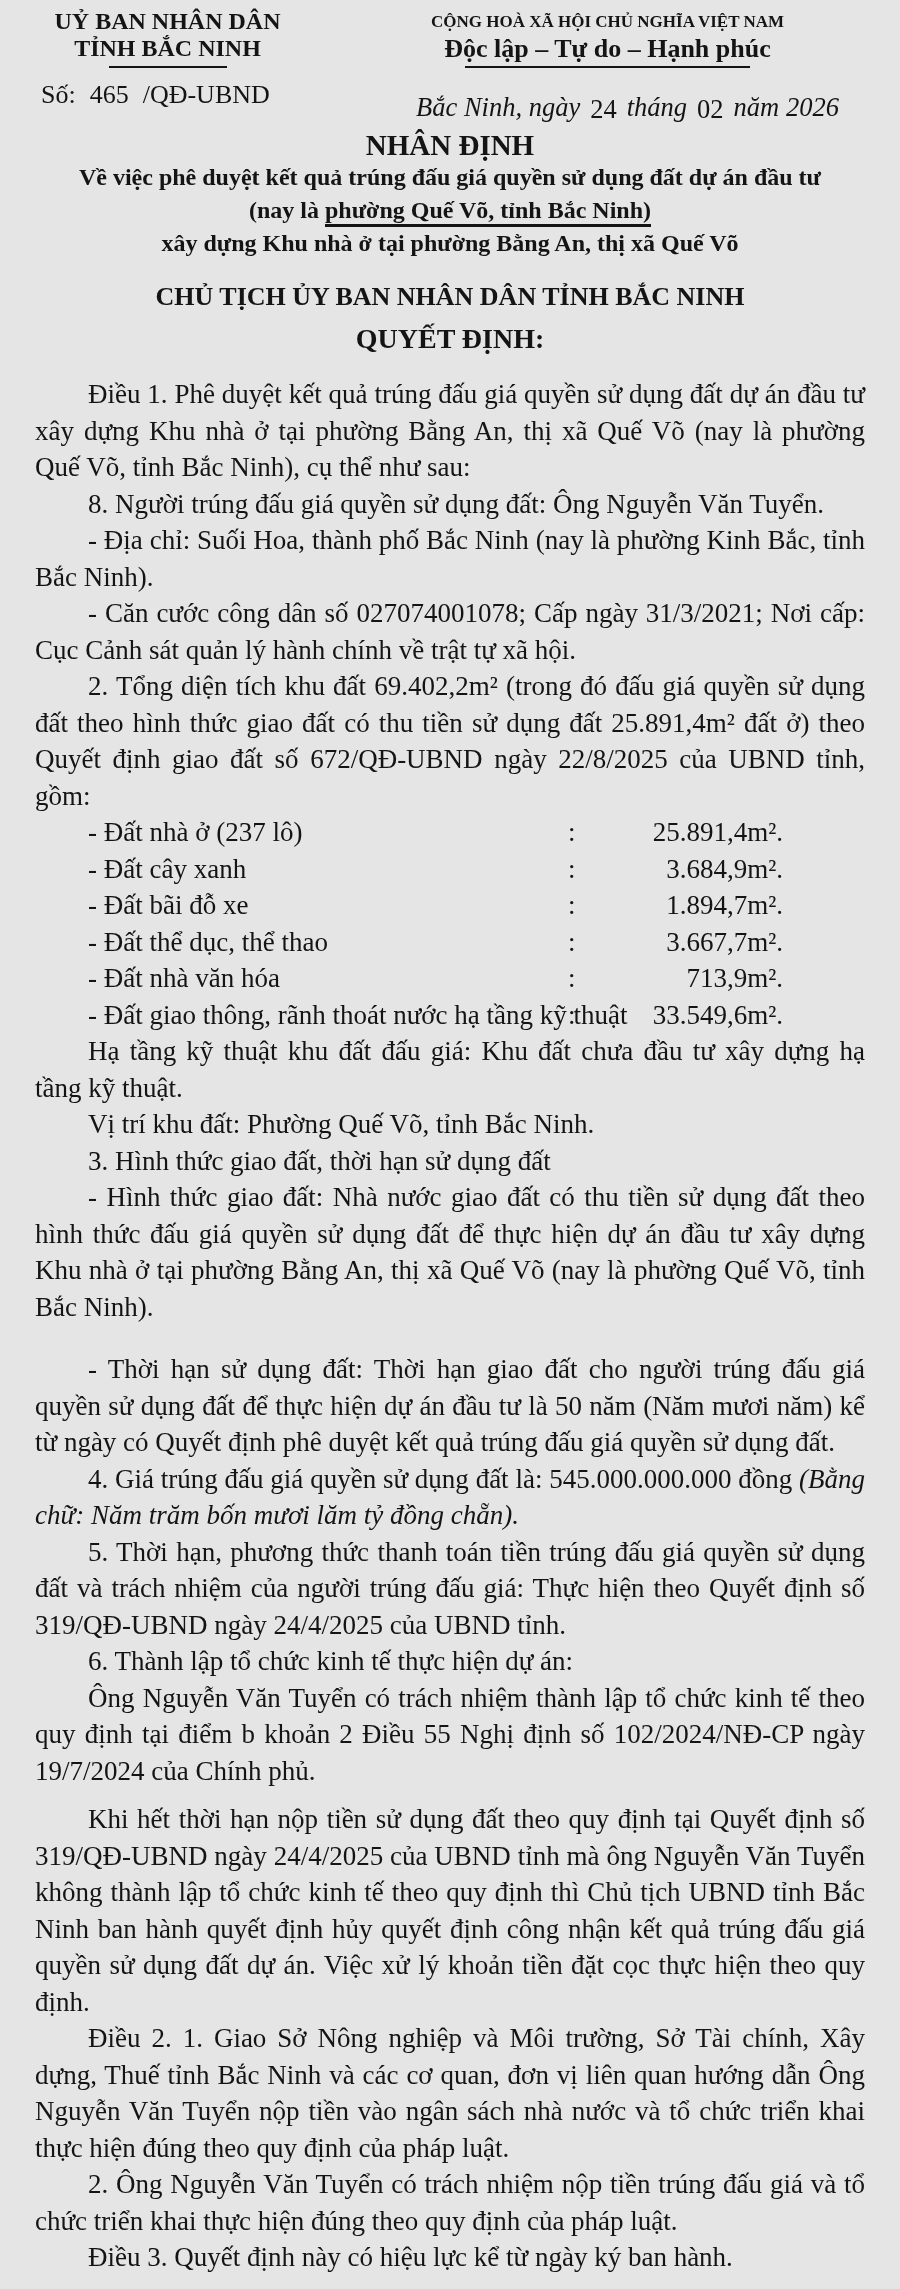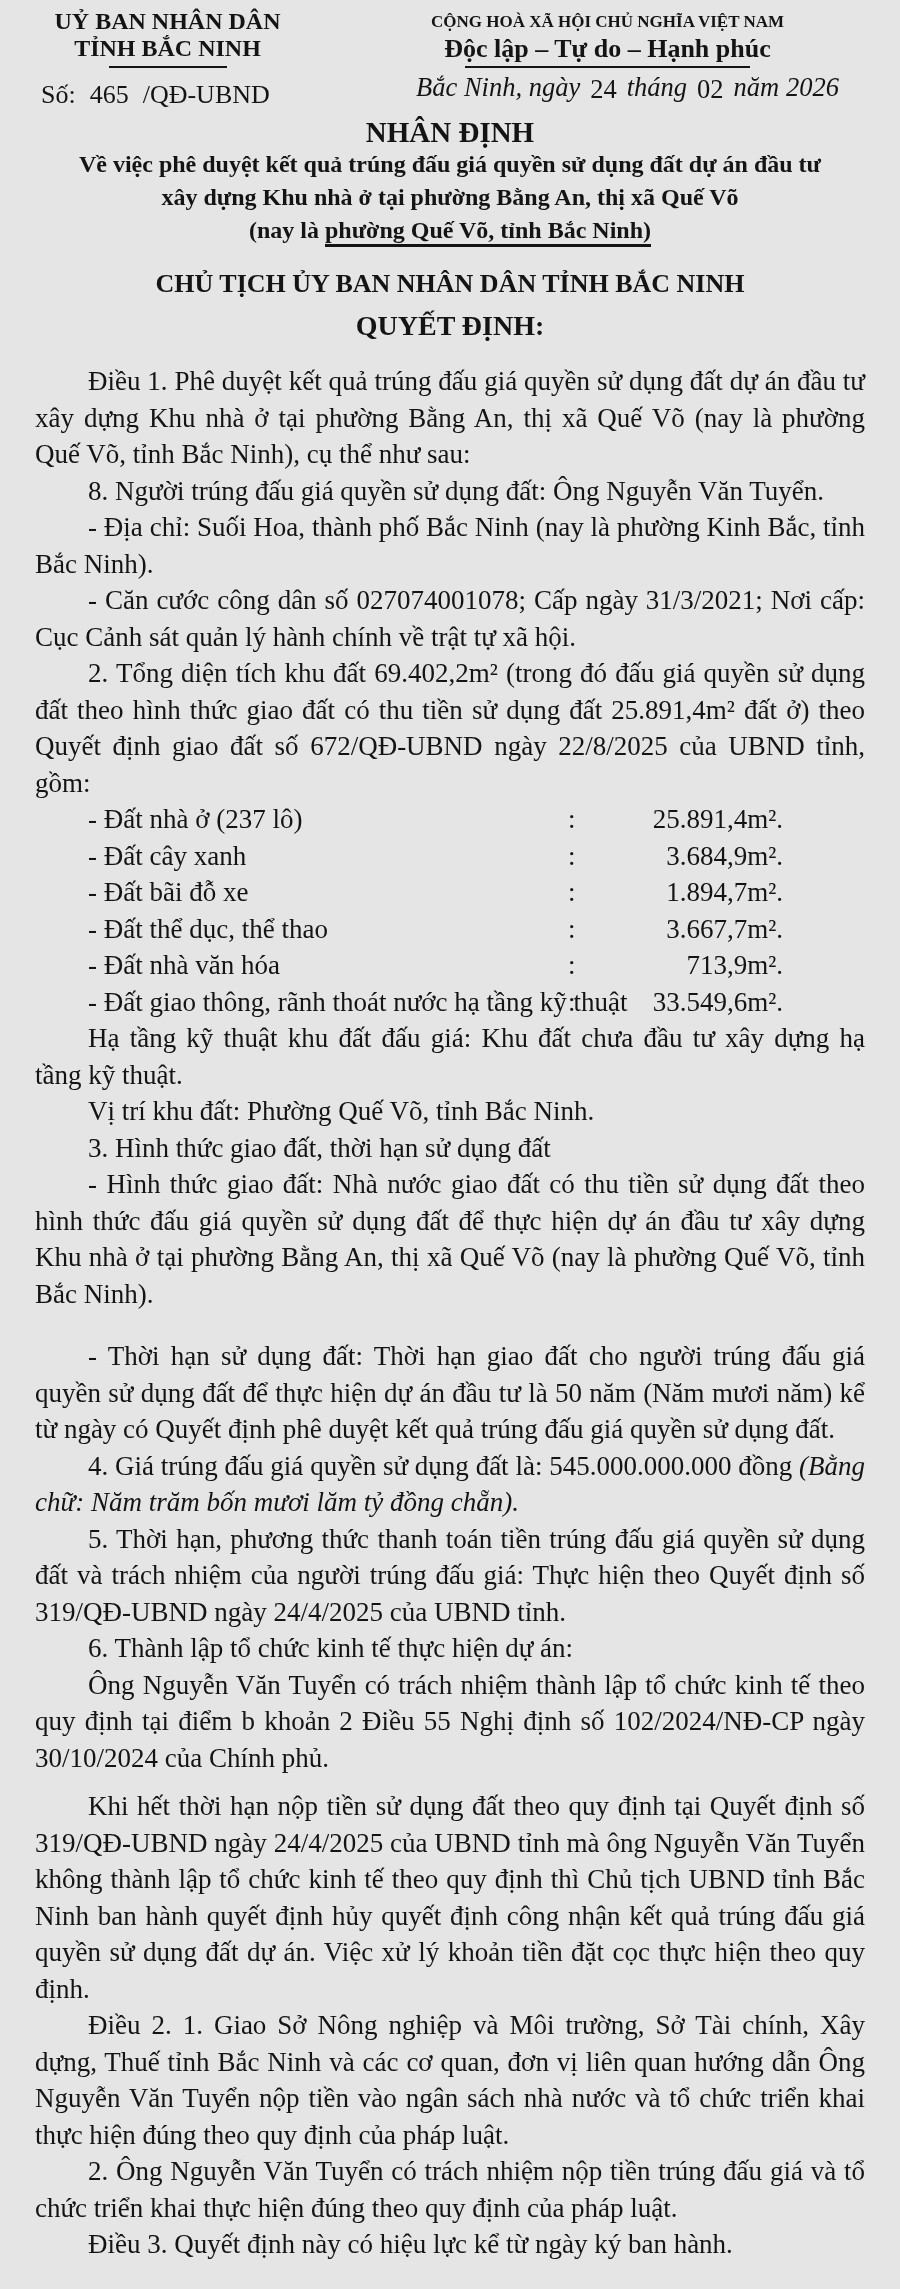--- a/index.html
+++ b/index.html
@@ -19,21 +19,21 @@
   .hdr{display:flex;align-items:flex-start;}
   .hdr-left{width:265px;text-align:center;}
   .hdr-right{flex:1;margin-left:50px;text-align:center;}
   .issuer-line{font-weight:bold;font-size:24px;line-height:27px;}
   .hdr-underline-left{width:118px;border-top:2px solid var(--ink);margin:4px auto 0;}
   .republic-line1{font-weight:bold;font-size:17px;line-height:27px;}
   .republic-line2{font-weight:bold;font-size:26px;line-height:27px;}
   .hdr-underline-right{width:285px;border-top:2px solid var(--ink);margin:4px auto 0;}
   .doc-number{margin-top:12px;font-size:26px;text-align:left;padding-left:6px;white-space:nowrap;}
   .doc-number .num{margin:0 14px;}
-  .dateline{margin-top:4px;font-style:italic;font-size:26.5px;white-space:nowrap;padding-left:40px;}
+  .dateline{margin-top:24px;font-style:italic;font-size:26.5px;white-space:nowrap;padding-left:40px;}
   .dateline .filled{font-style:normal;margin:0 10px;position:relative;top:2px;}
   
   .title-block{text-align:center;margin-top:6px;}
   .decree-heading{font-weight:bold;font-size:29px;line-height:32px;}
   .subject{font-weight:bold;font-size:24px;line-height:33px;}
   .subject .u{border-bottom:3px solid var(--ink);padding-bottom:1px;}
   .authority{font-weight:bold;font-size:26px;margin-top:22px;line-height:30px;}
   .decree-word{font-weight:bold;font-size:28px;margin-top:12px;line-height:30px;}
   
   .body-text{margin-top:22px;font-size:27px;line-height:36.5px;text-align:justify;}
@@ -67,22 +67,22 @@
       <div class="hdr-underline-right"></div>
       <div class="dateline">
         <span>Bắc Ninh, ngày</span><span class="filled">24</span><span>tháng</span><span class="filled">02</span><span>năm</span> <span>2026</span>
       </div>
     </div>
   </div>
 
   <div class="title-block">
     <div class="decree-heading">NHÂN ĐỊNH</div>
     <div class="subject">Về việc phê duyệt kết quả trúng đấu giá quyền sử dụng đất dự án đầu tư</div>
+    <div class="subject"><span>(nay là </span><span class="u">phường Quế Võ, tỉnh Bắc Ninh)</span></div>
     <div class="subject">xây dựng Khu nhà ở tại phường Bằng An, thị xã Quế Võ</div>
-    <div class="subject"><span>(nay là </span><span class="u">phường Quế Võ, tỉnh Bắc Ninh)</span></div>
     <div class="authority">CHỦ TỊCH ỦY BAN NHÂN DÂN TỈNH BẮC NINH</div>
     <div class="decree-word">QUYẾT ĐỊNH:</div>
   </div>
 
   <div class="body-text">
     <p><span class="lead">Điều 1.</span><span> Phê duyệt kết quả trúng đấu giá quyền sử dụng đất dự án đầu tư xây dựng Khu nhà ở tại phường Bằng An, thị xã Quế Võ (nay là phường Quế Võ, tỉnh Bắc Ninh), cụ thể như sau:</span></p>
     <p>8. Người trúng đấu giá quyền sử dụng đất: Ông Nguyễn Văn Tuyển.</p>
     <p>- Địa chỉ: Suối Hoa, thành phố Bắc Ninh (nay là phường Kinh Bắc, tỉnh Bắc Ninh).</p>
     <p>- Căn cước công dân số 027074001078; Cấp ngày 31/3/2021; Nơi cấp: Cục Cảnh sát quản lý hành chính về trật tự xã hội.</p>
     <p>2. Tổng diện tích khu đất 69.402,2m² (trong đó đấu giá quyền sử dụng đất theo hình thức giao đất có thu tiền sử dụng đất 25.891,4m² đất ở) theo Quyết định giao đất số 672/QĐ-UBND ngày 22/8/2025 của UBND tỉnh, gồm:</p>
@@ -133,21 +133,21 @@
     </div>
 
     <p>Hạ tầng kỹ thuật khu đất đấu giá: Khu đất chưa đầu tư xây dựng hạ tầng kỹ thuật.</p>
     <p>Vị trí khu đất: Phường Quế Võ, tỉnh Bắc Ninh.</p>
     <p>3. Hình thức giao đất, thời hạn sử dụng đất</p>
     <p>- Hình thức giao đất: Nhà nước giao đất có thu tiền sử dụng đất theo hình thức đấu giá quyền sử dụng đất để thực hiện dự án đầu tư xây dựng Khu nhà ở tại phường Bằng An, thị xã Quế Võ (nay là phường Quế Võ, tỉnh Bắc Ninh).</p>
     <p class="gap-lg">- Thời hạn sử dụng đất: Thời hạn giao đất cho người trúng đấu giá quyền sử dụng đất để thực hiện dự án đầu tư là 50 năm (Năm mươi năm) kể từ ngày có Quyết định phê duyệt kết quả trúng đấu giá quyền sử dụng đất.</p>
     <p><span>4. Giá trúng đấu giá quyền sử dụng đất là: 545.000.000.000 đồng </span><span class="it">(Bằng chữ: Năm trăm bốn mươi lăm tỷ đồng chẵn).</span></p>
     <p>5. Thời hạn, phương thức thanh toán tiền trúng đấu giá quyền sử dụng đất và trách nhiệm của người trúng đấu giá: Thực hiện theo Quyết định số 319/QĐ-UBND ngày 24/4/2025 của UBND tỉnh.</p>
     <p>6. Thành lập tổ chức kinh tế thực hiện dự án:</p>
-    <p>Ông Nguyễn Văn Tuyển có trách nhiệm thành lập tổ chức kinh tế theo quy định tại điểm b khoản 2 Điều 55 Nghị định số 102/2024/NĐ-CP ngày 30/10/2024 của Chính phủ.</p>
+    <p>Ông Nguyễn Văn Tuyển có trách nhiệm thành lập tổ chức kinh tế theo quy định tại điểm b khoản 2 Điều 55 Nghị định số 102/2024/NĐ-CP ngày 19/7/2024 của Chính phủ.</p>
     <p class="gap-sm">Khi hết thời hạn nộp tiền sử dụng đất theo quy định tại Quyết định số 319/QĐ-UBND ngày 24/4/2025 của UBND tỉnh mà ông Nguyễn Văn Tuyển không thành lập tổ chức kinh tế theo quy định thì Chủ tịch UBND tỉnh Bắc Ninh ban hành quyết định hủy quyết định công nhận kết quả trúng đấu giá quyền sử dụng đất dự án. Việc xử lý khoản tiền đặt cọc thực hiện theo quy định.</p>
     <p><span class="lead">Điều 2.</span><span> 1. Giao Sở Nông nghiệp và Môi trường, Sở Tài chính, Xây dựng, Thuế tỉnh Bắc Ninh và các cơ quan, đơn vị liên quan hướng dẫn Ông Nguyễn Văn Tuyển nộp tiền vào ngân sách nhà nước và tổ chức triển khai thực hiện đúng theo quy định của pháp luật.</span></p>
     <p>2. Ông Nguyễn Văn Tuyển có trách nhiệm nộp tiền trúng đấu giá và tổ chức triển khai thực hiện đúng theo quy định của pháp luật.</p>
     <p><span class="lead">Điều 3.</span><span> Quyết định này có hiệu lực kể từ ngày ký ban hành.</span></p>
 
   </div>
 
 </div>
 
 </body></html>

